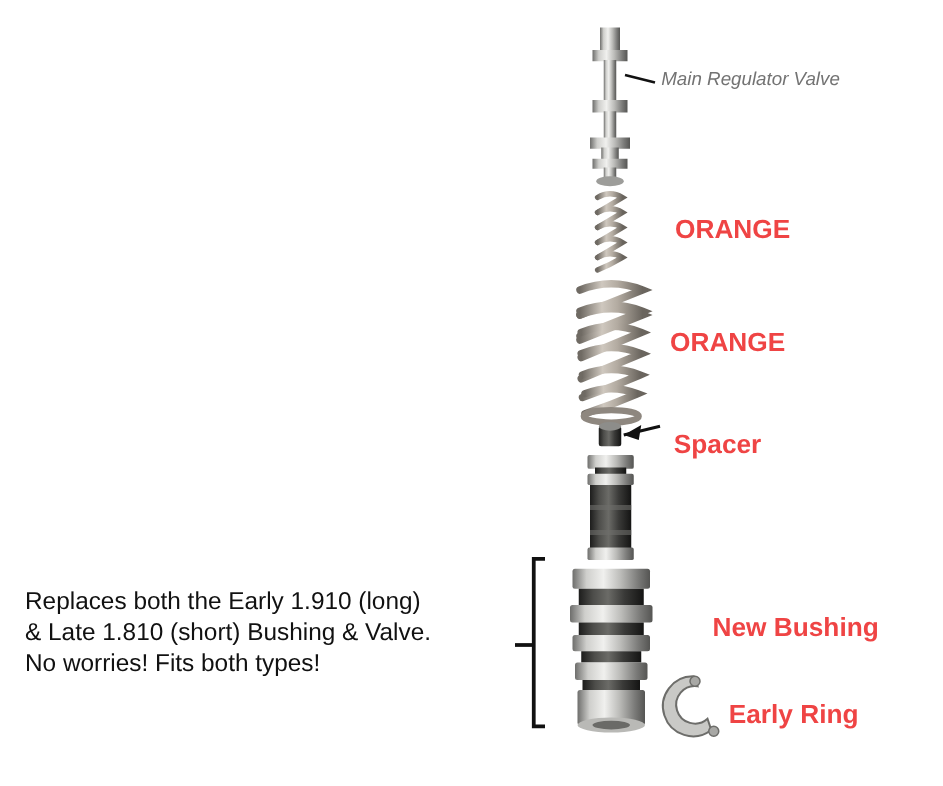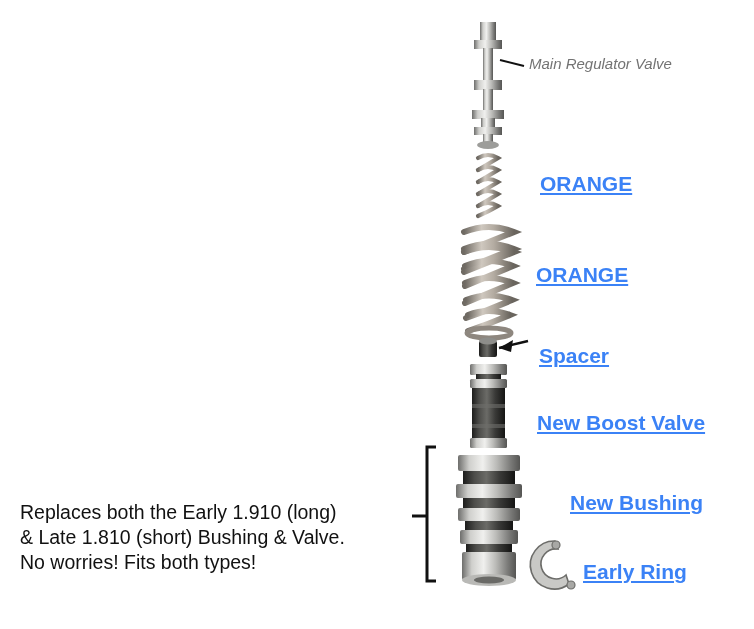--- a/index.html
+++ b/index.html
@@ -23,22 +23,21 @@
   }
   .lbl-plain {
     font-size: 15px;
     font-weight: normal;
     color: #737373;
     font-style: italic;
   }
   .lbl-bold {
     font-size: 21px;
     font-weight: bold;
-    color: #3b82f6;
-    text-decoration: underline;
+    color: #ef4444;
   }
   .note {
     position: absolute;
     font-size: 19.5px;
     line-height: 25px;
     color: #111111;
     white-space: pre-line;
   }
   svg.art {
     position: absolute;
@@ -150,21 +149,20 @@
     <polygon points="499,348 513,340 511,352" fill="#111111"></polygon>
 
     <path d="M436 447 L427 447 L427 581 L436 581" fill="none" stroke="#111111" stroke-width="3"></path>
     <line x1="427" y1="516" x2="412" y2="516" stroke="#111111" stroke-width="3"></line>
   </svg>
 
   <div class="lbl lbl-plain" style="left:529px; top:56px;">Main Regulator Valve</div>
   <div class="lbl lbl-bold" style="left:540px; top:172px;">ORANGE</div>
   <div class="lbl lbl-bold" style="left:536px; top:263px;">ORANGE</div>
   <div class="lbl lbl-bold" style="left:539px; top:344px;">Spacer</div>
-  <div class="lbl lbl-bold" style="left:537px; top:411px;">New Boost Valve</div>
   <div class="lbl lbl-bold" style="left:538px; top:491px;margin-left:32px;">New Bushing</div>
   <div class="lbl lbl-bold" style="left:583px; top:560px;">Early Ring</div>
 
-  <div class="note" style="left:20px; top:500px;">Replaces both the Early 1.910 (long)
+  <div class="note" style="left:20px; top:469px;">Replaces both the Early 1.910 (long)
 &amp; Late 1.810 (short) Bushing &amp; Valve.
 No worries! Fits both types!</div>
 
 </div>
 
 </body></html>

